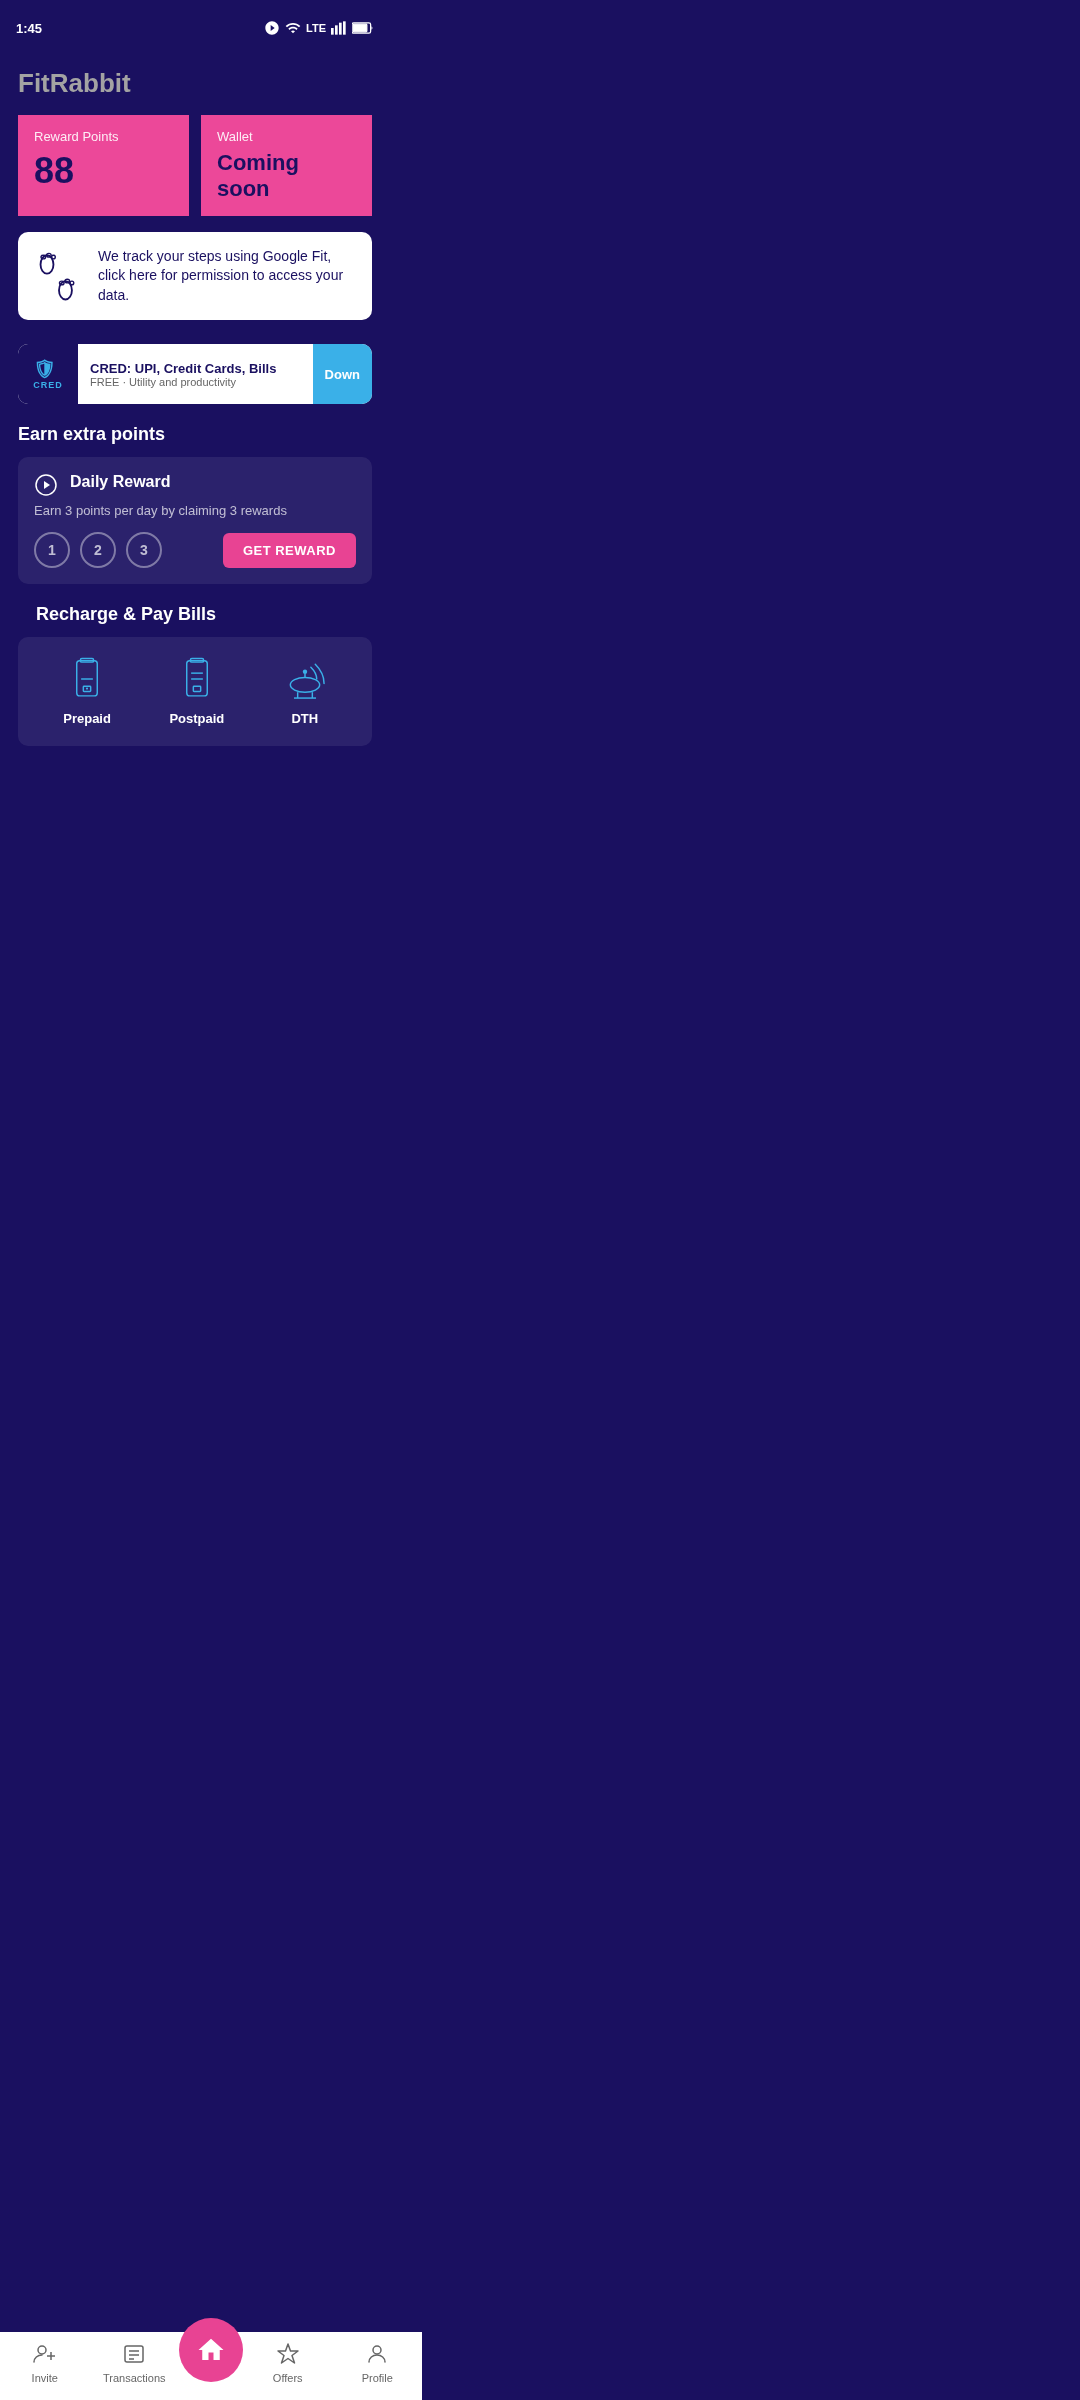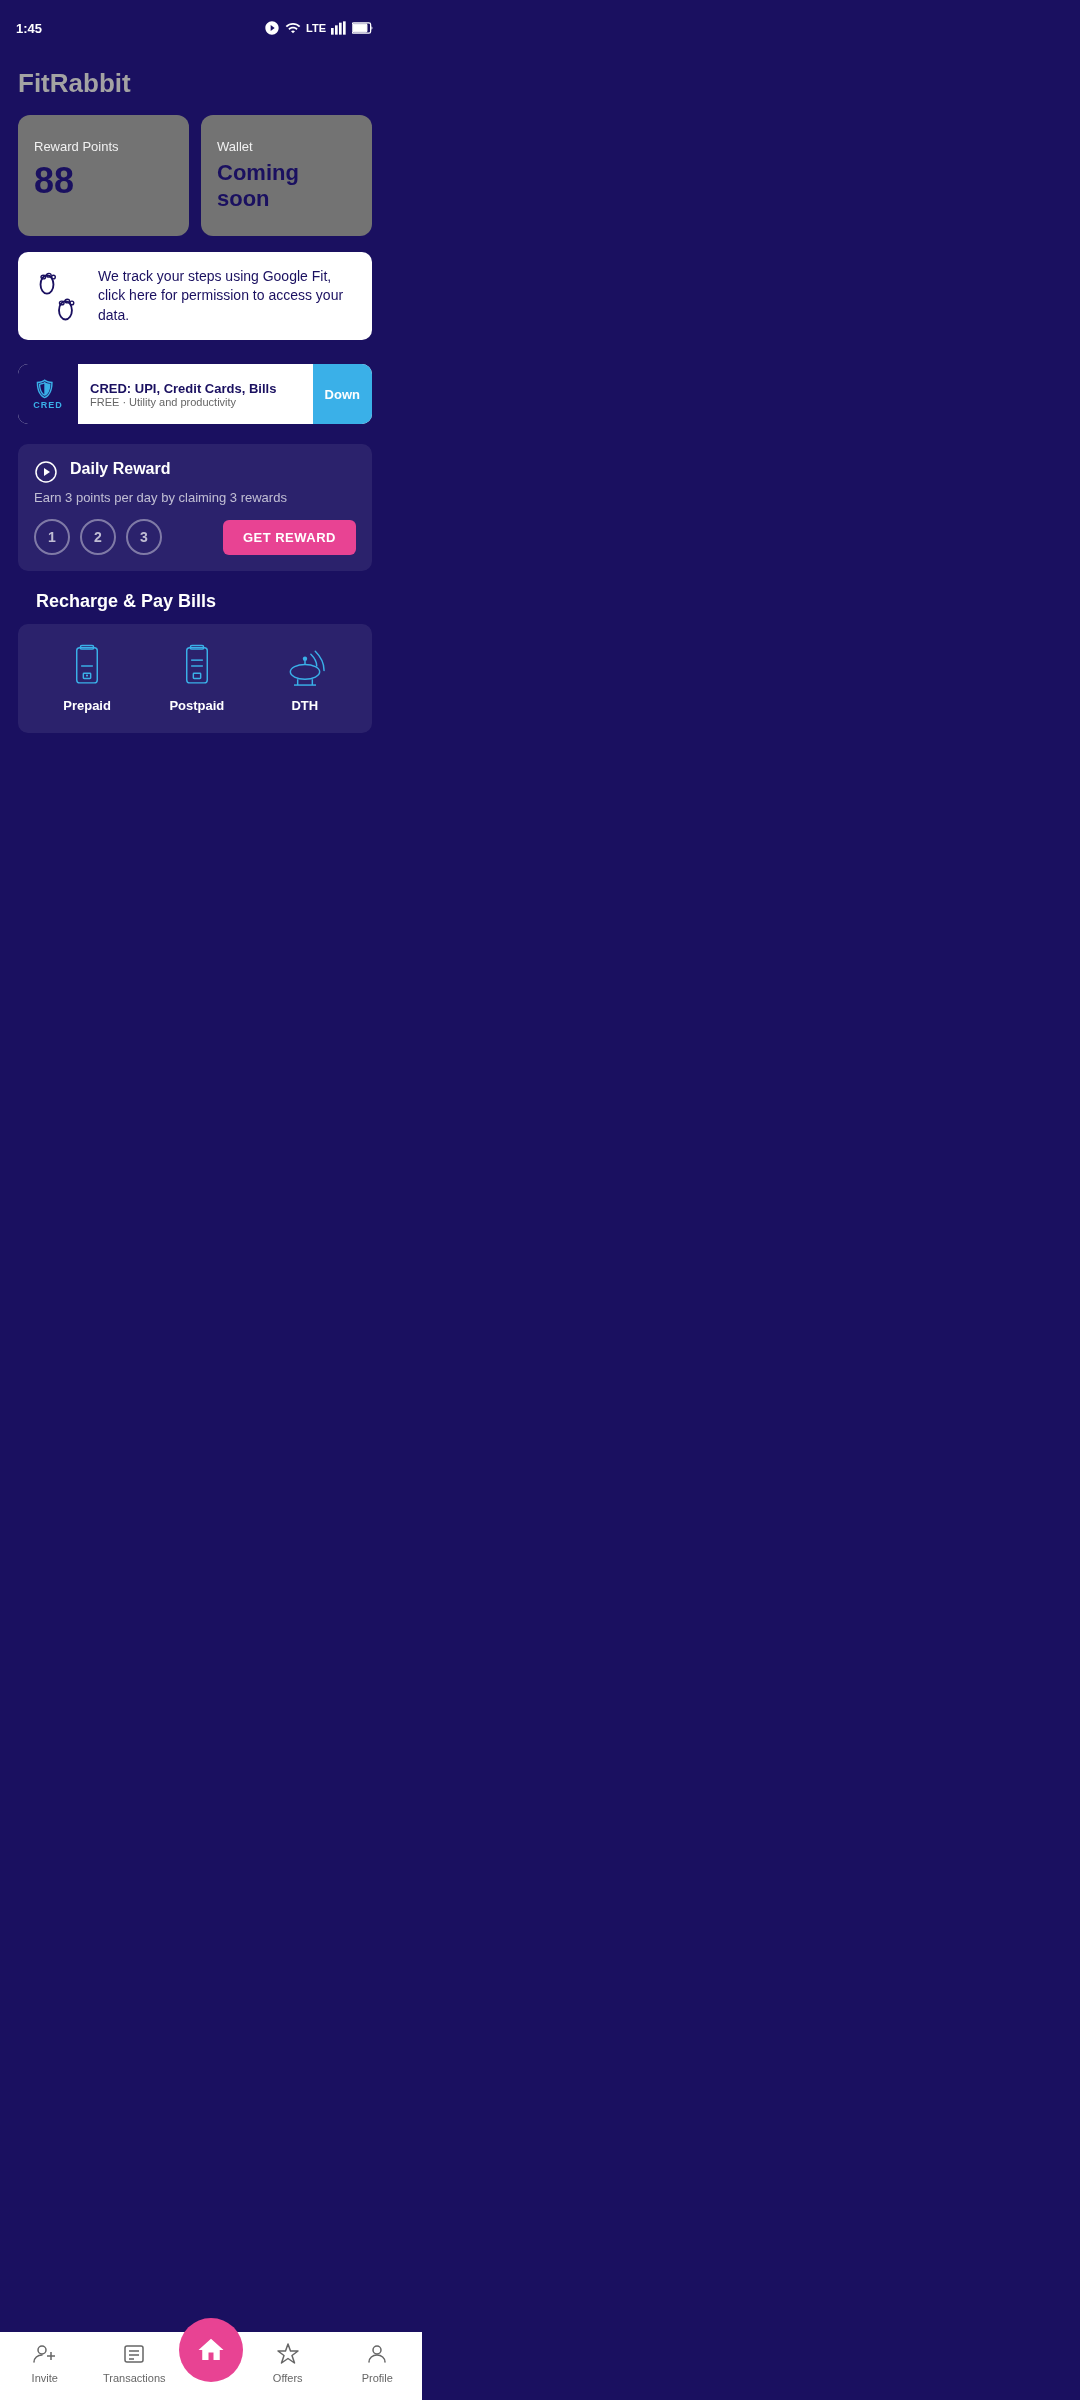--- a/index.html
+++ b/index.html
@@ -43,23 +43,23 @@
     }
 
     .cards-row {
       display: flex;
       gap: 12px;
       padding: 0 18px 16px;
     }
 
     .card {
       flex: 1;
-      background: #737373;
-      border-radius: 12px;
-      padding: 24px 16px;
+      background: #ec4899;
+      border-radius: 0;
+      padding: 14px 16px;
     }
 
     .card-label {
       font-size: 13px;
       color: rgba(255,255,255,0.9);
       margin-bottom: 6px;
     }
 
     .card-value {
       font-size: 36px;
@@ -371,20 +371,21 @@
     </div>
   </div>
   <div class="ad-info">
     <div class="ad-title">CRED: UPI, Credit Cards, Bills</div>
     <div class="ad-subtitle">FREE · Utility and productivity</div>
   </div>
   <div class="ad-button">Down</div>
 </div>
 
 <div>
+  <div class="section-title">Earn extra points</div>
 
   <div class="daily-reward-card">
     <div class="daily-reward-header">
       <svg class="play-icon" viewBox="0 0 24 24" fill="none">
         <circle cx="12" cy="12" r="10" stroke="white" stroke-width="1.5"></circle>
         <polygon points="10,8 16,12 10,16" fill="white"></polygon>
       </svg>
       <span class="daily-reward-title">Daily Reward</span>
     </div>
     <div class="daily-reward-desc">Earn 3 points per day by claiming 3 rewards</div>

